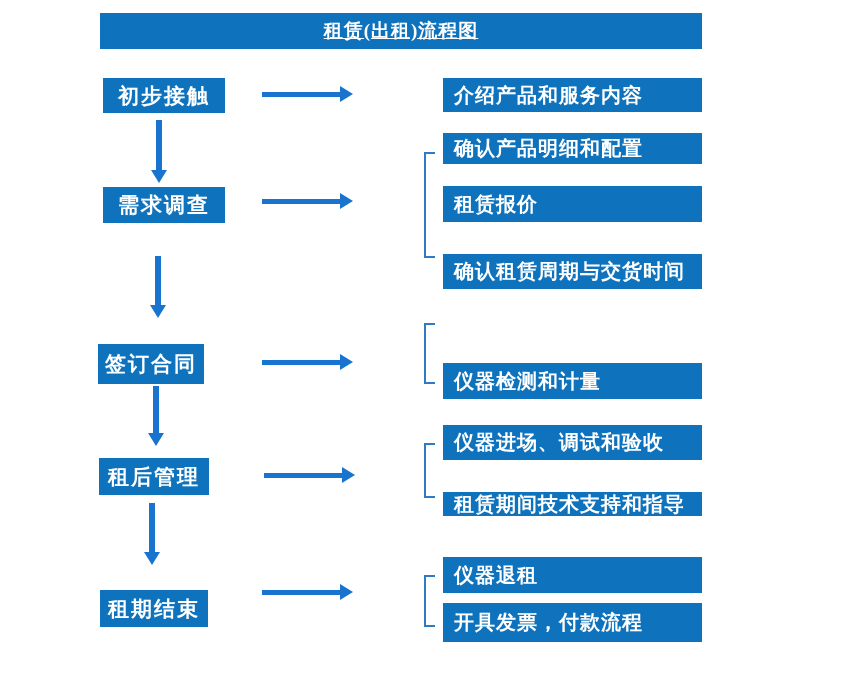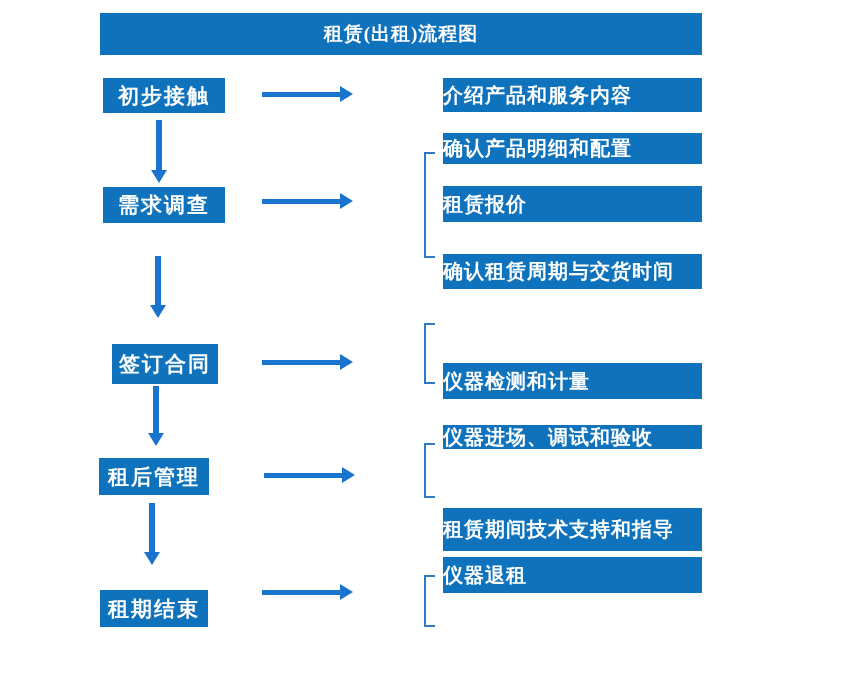--- a/index.html
+++ b/index.html
@@ -8,31 +8,31 @@
     --bracket-blue:#2E7BC4;
     --text-white:#FFFFFF;
     --bg:#FFFFFF;
   }
   html,body{margin:0;padding:0;background:var(--bg);}
   .canvas{
     position:relative;width:844px;height:688px;background:var(--bg);
     font-family:"Liberation Serif","DejaVu Serif",serif;overflow:hidden;
   }
   .titlebar{
-    position:absolute;left:100px;top:13px;width:602px;height:42px;
+    position:absolute;left:100px;top:13px;width:602px;height:36px;
     background:var(--box-blue);color:var(--text-white);
     font-size:19px;font-weight:bold;letter-spacing:1px;
-    display:flex;align-items:center;justify-content:center;
+    display:flex;align-items:center;justify-content:center;text-decoration:underline;
   }
   .box{
     position:absolute;background:var(--box-blue);color:var(--text-white);
     font-weight:bold;display:flex;align-items:center;box-sizing:border-box;
   }
   .step{justify-content:center;font-size:21px;letter-spacing:2px;}
-  .detail{left:443px;width:259px;font-size:20px;letter-spacing:1px;justify-content:flex-start;}
+  .detail{left:443px;width:259px;font-size:20px;letter-spacing:1px;padding-left:11px;justify-content:flex-start;}
   
   .harrow{position:absolute;width:91px;height:16px;}
   .harrow .shaft{position:absolute;left:0;top:6px;width:79px;height:5px;background:var(--arrow-blue);}
   .harrow .head{position:absolute;right:0;top:0;width:0;height:0;
     border-top:8px solid transparent;border-bottom:8px solid transparent;
     border-left:13px solid var(--arrow-blue);}
   
   .varrow{position:absolute;width:17px;}
   .varrow .shaft{position:absolute;left:5px;top:0;width:6px;height:calc(100% - 13px);background:var(--arrow-blue);}
   .varrow .head{position:absolute;bottom:0;left:0;width:0;height:0;
@@ -46,32 +46,33 @@
 </style>
 </head>
 <body>
 
 <div class="canvas">
 
   <div class="titlebar">租赁(出租)流程图</div>
 
   <div class="box step" style="left:103px;top:78px;width:122px;height:35px">初步接触</div>
   <div class="box step" style="left:103px;top:187px;width:122px;height:36px">需求调查</div>
-  <div class="box step" style="left:112px;top:344px;width:106px;height:40px">签订合同</div>
+  <div class="box step" style="left:98px;top:344px;width:106px;height:40px">签订合同</div>
   <div class="box step" style="left:99px;top:458px;width:110px;height:37px">租后管理</div>
   <div class="box step" style="left:100px;top:590px;width:108px;height:37px">租期结束</div>
 
   <div class="box detail" style="top:78px;height:34px">介绍产品和服务内容</div>
   <div class="box detail" style="top:133px;height:31px">确认产品明细和配置</div>
   <div class="box detail" style="top:186px;height:36px">租赁报价</div>
   <div class="box detail" style="top:254px;height:35px">确认租赁周期与交货时间</div>
   <div class="box detail" style="top:363px;height:36px">仪器检测和计量</div>
-  <div class="box detail" style="top:425px;height:24px">仪器进场、调试和验收</div>
-  <div class="box detail" style="top:508px;height:43px">租赁期间技术支持和指导</div>
+  <div class="box detail" style="top:425px;height:35px">仪器进场、调试和验收</div>
+  <div class="box detail" style="top:492px;height:24px">租赁期间技术支持和指导</div>
   <div class="box detail" style="top:557px;height:36px">仪器退租</div>
+  <div class="box detail" style="top:603px;height:39px">开具发票，付款流程</div>
 
   <div class="harrow" style="left:262px;top:86px">
     <span class="shaft"></span>
     <span class="head"></span>
   </div>
   <div class="harrow" style="left:262px;top:193px">
     <span class="shaft"></span>
     <span class="head"></span>
   </div>
   <div class="harrow" style="left:262px;top:354px">

